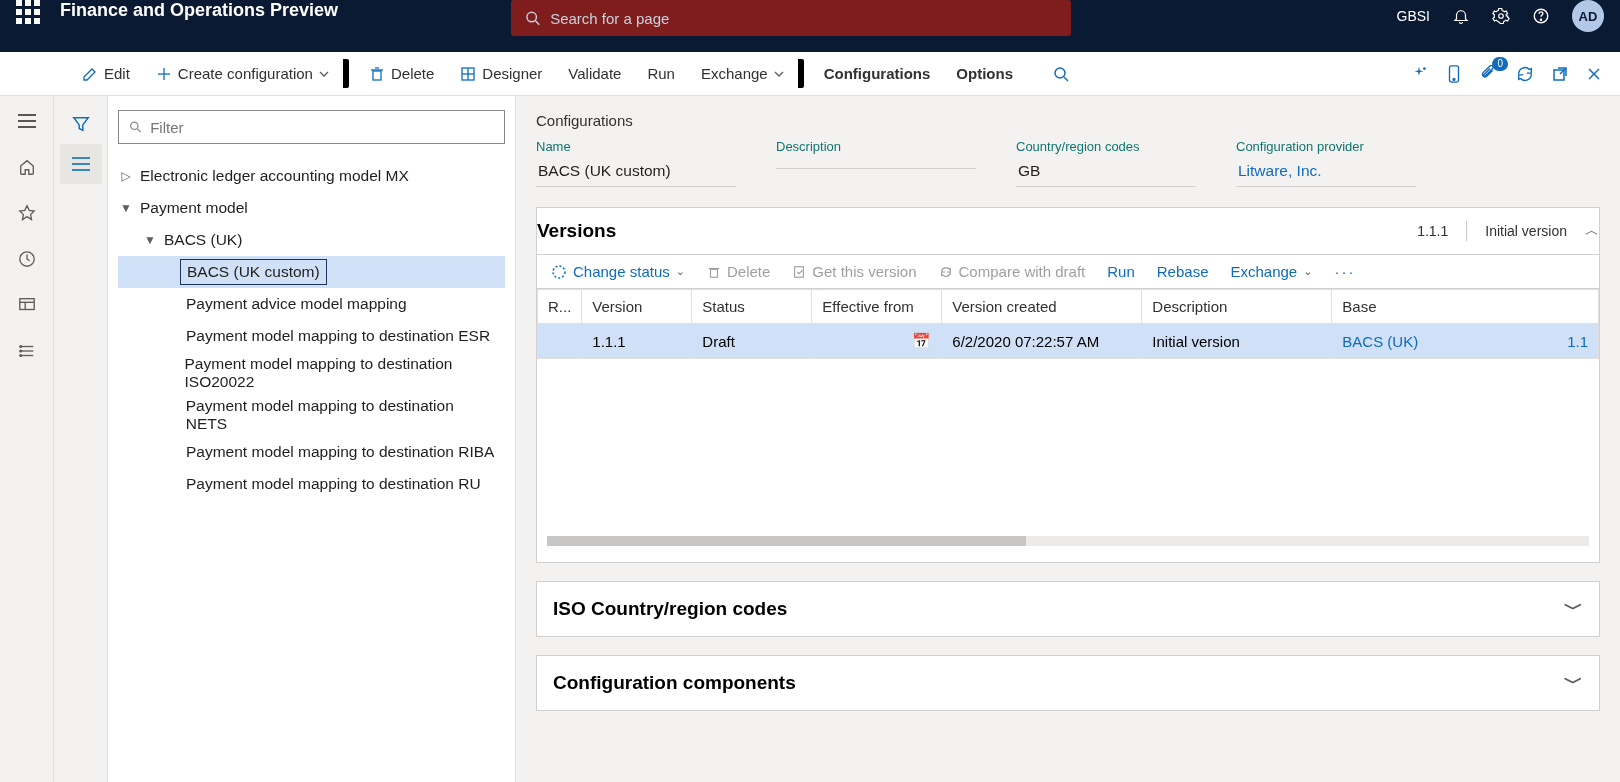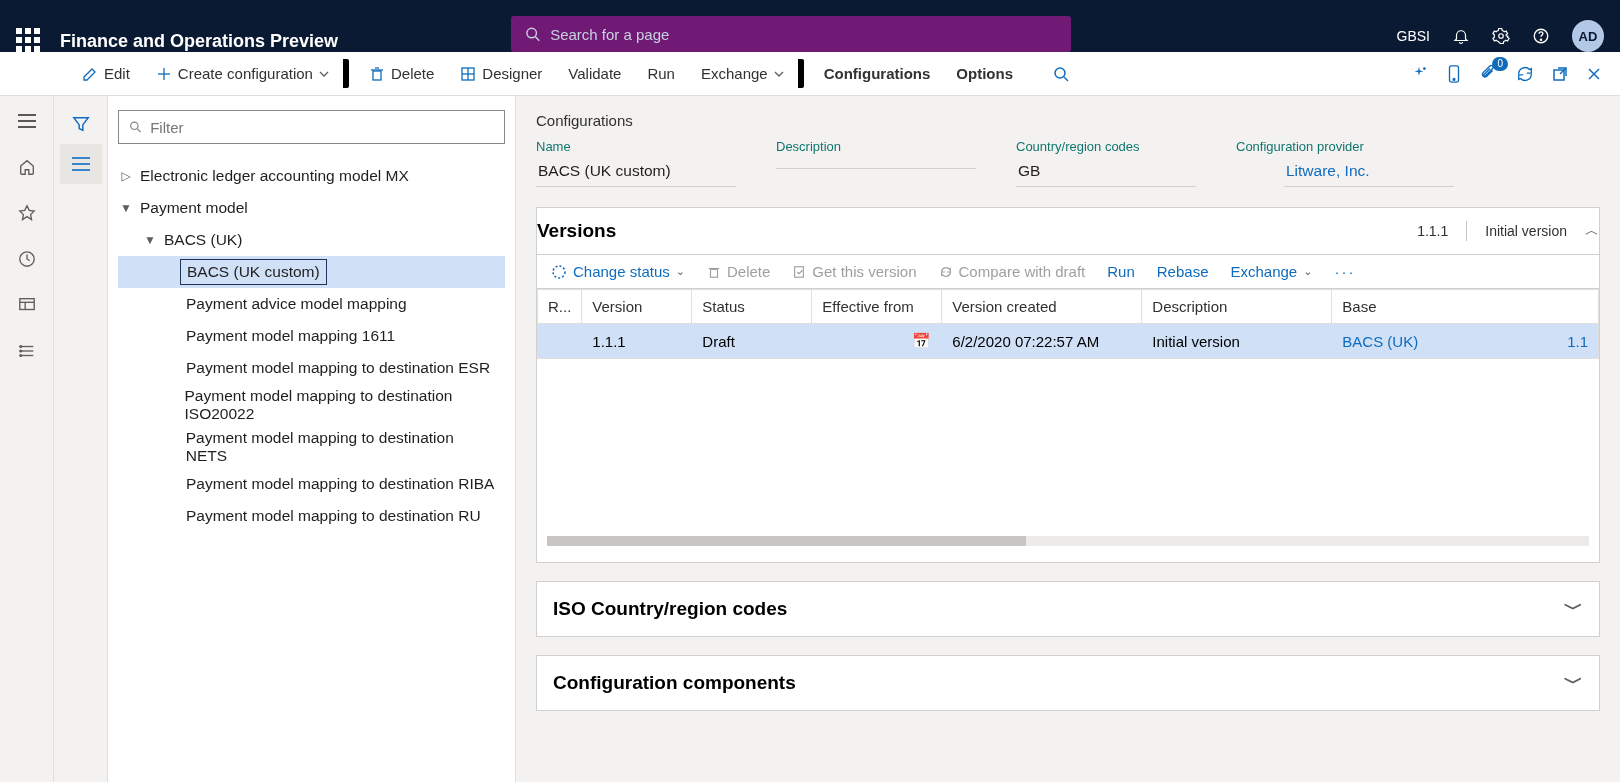--- a/index.html
+++ b/index.html
@@ -1,22 +1,22 @@
 <!DOCTYPE html>
 <html><head>
 <meta charset="utf-8">
 <style>
   * { box-sizing: border-box; margin:0; padding:0; font-family: "Segoe UI", Arial, sans-serif; }
   html,body { width:1620px; height:782px; overflow:hidden; background:#f3f2f1;}
   
-  .topbar { height:52px; background:#0b1a33; color:#fff; display:flex; align-items:flex-end; padding:0 16px; gap:20px;}
+  .topbar { height:52px; background:#0b1a33; color:#fff; display:flex; align-items:flex-start; padding:0 16px; gap:20px;}
   .topbar .waffle { width:24px; height:24px; display:grid; grid-template-columns:repeat(3,6px); grid-template-rows:repeat(3,6px); gap:3px;}
   .topbar .waffle span{background:#fff;}
   .topbar .title{font-size:18px; font-weight:600;}
-  .searchbox{flex:0 0 560px; margin-left:auto; margin-right:auto; height:36px; background:#701a75; border-radius:3px; display:flex; align-items:center; padding:16px 14px; color:#c7d2e0;}
+  .searchbox{flex:0 0 560px; margin-left:auto; margin-right:auto; height:36px; background:#7f1d1d; border-radius:3px; display:flex; align-items:center; padding:16px 14px; color:#c7d2e0;}
   .searchbox svg{margin-right:10px;}
   .searchbox input{background:transparent; border:none; outline:none; color:#fff; font-size:15px; width:100%;}
   .searchbox input::placeholder{color:#c7d2e0;}
   .topright{margin-left:auto; display:flex; align-items:center; gap:22px; font-size:14px;}
   .icon-btn{color:#fff; display:flex; align-items:center; cursor:pointer;}
   .avatar{width:32px; height:32px; border-radius:50%; background:#b3c7e6; color:#0b1a33; display:flex; align-items:center; justify-content:center; font-size:13px; font-weight:600;}
 
   
   .cmdbar{height:44px; background:#fff; border-bottom:1px solid #e1dfdd; display:flex; align-items:center; padding-left:72px; padding-right:10px; gap:6px; color:#323130; font-size:15px;}
   .cmd{display:flex; align-items:center; gap:6px; padding:6px 10px; cursor:pointer; border-radius:2px;}
@@ -52,21 +52,21 @@
   
   .main{flex:1; overflow:auto; padding:16px 20px 20px 20px;}
   .breadcrumb{font-size:15px; color:#323130; margin-bottom:10px;}
   .fields{display:flex; gap:40px; margin-bottom:20px;}
   .field{display:flex; flex-direction:column; gap:4px; min-width:180px;}
   .field label{font-size:13px; color:#0f766e;}
   .field .val{font-size:15.5px; color:#201f1e; border-bottom:1px solid #d2d0ce; padding:4px 2px 6px 2px; min-width:200px;}
   .field .val.link{color:#0f6cbd;}
   .field.desc .val{min-width:200px;}
   .field.country .val{min-width:150px;}
-  .field.provider .val{min-width:170px;margin-left:48px;}
+  .field.provider .val{min-width:170px;}
 
   .card{border:1px solid #d2d0ce; background:#fff; margin-bottom:18px;}
   .card-hd{display:flex; align-items:center; padding:12px 0; font-size:19px; font-weight:600; cursor:pointer;}
   .card-hd .hd-right{margin-left:auto; display:flex; align-items:center; gap:18px; font-size:14px; font-weight:400; color:#323130;}
   .card-hd .hd-right .sep{border-left:1px solid #c8c6c4; height:20px;}
   .chev{color:#605e5c;}
 
   .version-toolbar{border-top:1px solid #d2d0ce; padding:8px 14px; display:flex; align-items:center; gap:22px; font-size:15px;}
   .vt-act{display:flex; align-items:center; gap:6px; cursor:pointer;}
   .vt-act.primary{color:#0f6cbd;}
@@ -318,24 +318,20 @@
           <span class="caret">▼</span>
           <span class="lbl">BACS (UK)</span>
         </div>
       <div class="node l2 selected">
           <span class="caret"></span>
           <span class="lbl">BACS (UK custom)</span>
         </div>
       <div class="node l2">
           <span class="caret"></span>
           <span class="lbl">Payment advice model mapping</span>
-        </div>
-      <div class="node l2">
-          <span class="caret"></span>
-          <span class="lbl">Payment model mapping 1611</span>
         </div>
       <div class="node l2">
           <span class="caret"></span>
           <span class="lbl">Payment model mapping to destination ESR</span>
         </div>
       <div class="node l2">
           <span class="caret"></span>
           <span class="lbl">Payment model mapping to destination ISO20022</span>
         </div>
       <div class="node l2">

